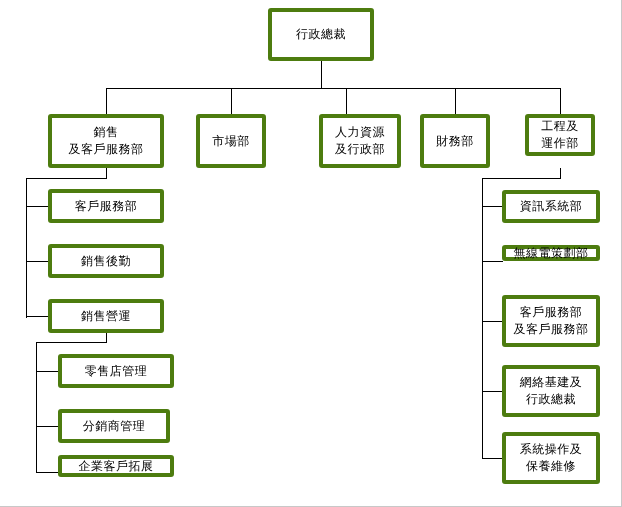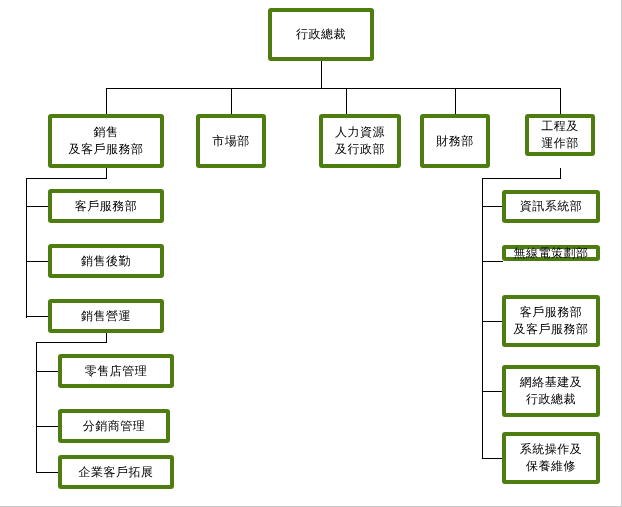--- a/index.html
+++ b/index.html
@@ -138,21 +138,21 @@
   <div class="node" style="left:58px; top:354px; width:116px; height:34px;">
     <span class="line1">零售店管理</span>
 
   </div>
 
   <div class="node" style="left:58px; top:409px; width:112px; height:34px;">
     <span class="line1">分銷商管理</span>
 
   </div>
 
-  <div class="node" style="left:58px; top:455px; width:116px; height:34px;">
+  <div class="node" style="left:58px; top:455px; width:116px; height:22px;">
     <span class="line1">企業客戶拓展</span>
 
   </div>
 
   <div class="node" style="left:502px; top:190px; width:98px; height:33px;">
     <span class="line1">資訊系統部</span>
 
   </div>
 
   <div class="node" style="left:502px; top:245px; width:98px; height:16px;">

